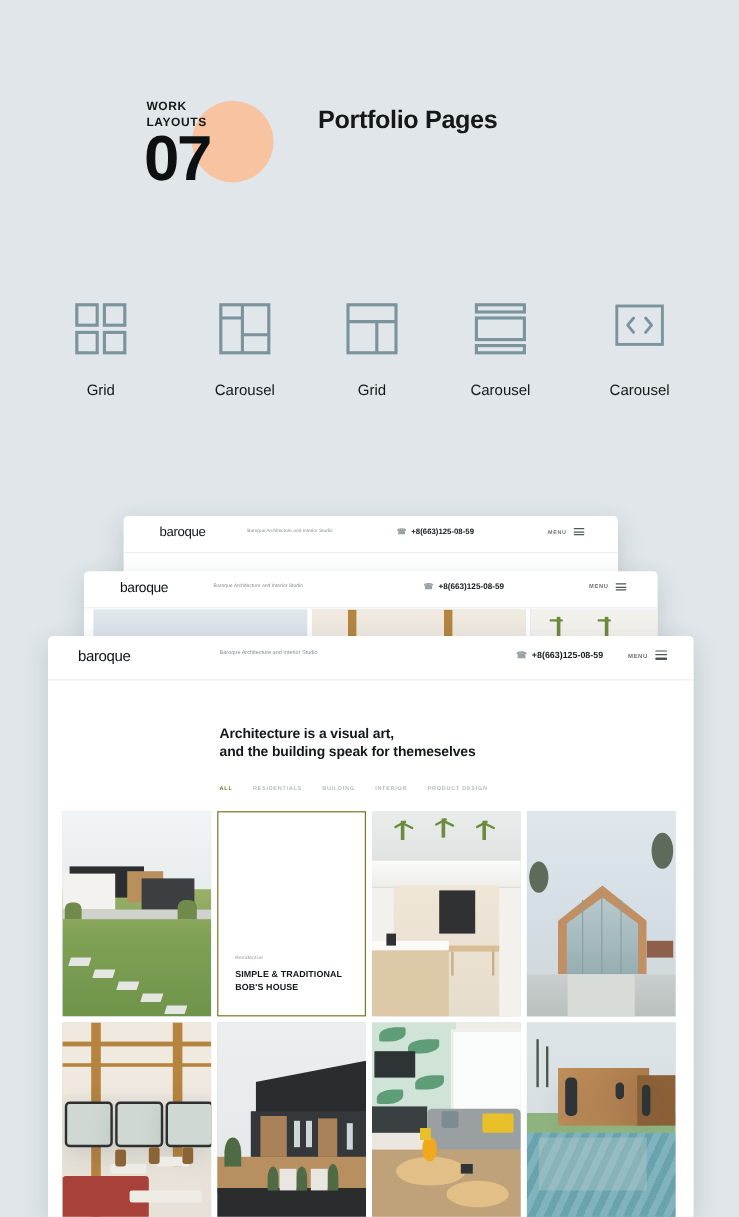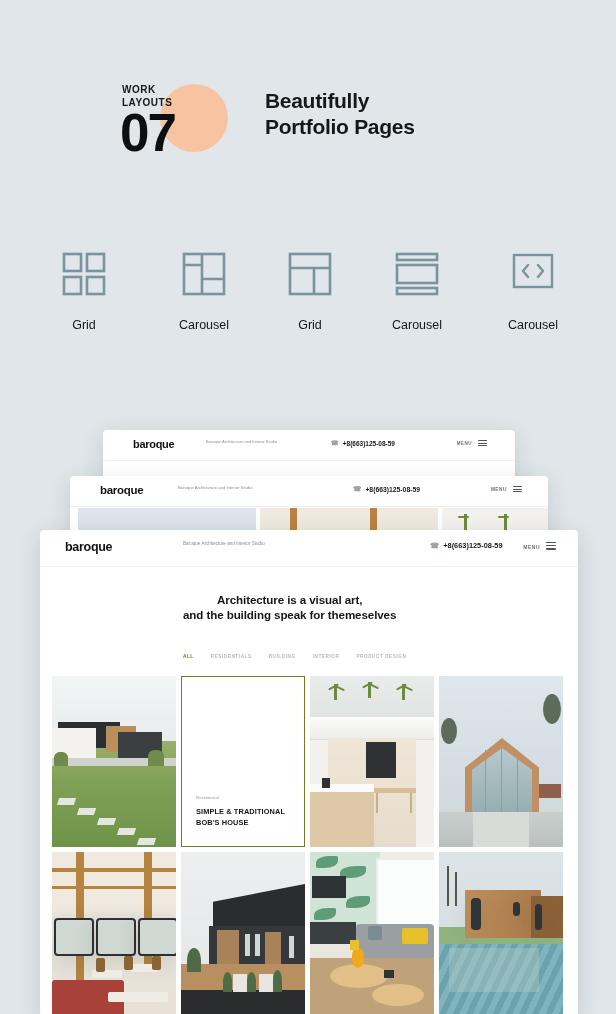--- a/index.html
+++ b/index.html
@@ -27,21 +27,21 @@
   .l0{left:29px;} .l1{left:149px;} .l2{left:255px;} .l3{left:362px;} .l4{left:478px;}
 
   
   .win{position:absolute;background:#fff;border-radius:4px;overflow:hidden;
        box-shadow:0 6px 22px rgba(40,60,70,.16);}
   .win-back2{left:103px;top:430px;width:412px;height:120px;}
   .win-back1{left:70px;top:476px;width:478px;height:110px;}
   .win-front{left:40px;top:530px;width:538px;height:486px;}
 
   .site-head{position:relative;height:34px;border-bottom:1px solid #f0f0f0;}
-  .logo{position:absolute;font-weight:700;color:#101316;letter-spacing:-.3px;text-align:right;}
+  .logo{position:absolute;font-weight:400;color:#101316;letter-spacing:-.3px;text-align:right;}
   .tagline{position:absolute;color:#8a8f93;line-height:1.35;}
   .phone{position:absolute;display:flex;align-items:center;gap:4px;color:#14181a;font-weight:700;}
   .phone .ph-ic{color:#9aa1a6;}
   .menu{position:absolute;display:flex;align-items:center;gap:6px;}
   .menu .mtxt{color:#6c7276;font-weight:700;letter-spacing:.5px;}
   .burger{display:inline-block;}
   .burger i{display:block;background:#4e5558;border-radius:1px;}
 
   
   .win-back2 .site-head{height:30px;}
@@ -61,21 +61,21 @@
   .win-back1 .burger i{width:9px;height:1px;margin-bottom:1.6px;}
 
   .win-front .site-head{height:36px;}
   .win-front .logo{left:25px;top:10px;font-size:12.5px;}
   .win-front .tagline{left:143px;top:11px;font-size:4.6px;width:92px;}
   .win-front .phone{left:390px;top:11px;font-size:7.4px;}
   .win-front .menu{right:22px;top:12px;}
   .win-front .menu .mtxt{font-size:5px;}
   .win-front .burger i{width:10px;height:1.2px;margin-bottom:2px;}
 
-  .hero{position:absolute;left:143px;top:62px;text-align:center;}
+  .hero{position:absolute;left:143px;top:74px;}
   .hero h1{margin:0;font-size:11.6px;line-height:15px;color:#14181a;font-weight:700;letter-spacing:-.1px;}
   .filters{position:absolute;left:143px;top:124px;display:flex;gap:17px;align-items:center;}
   .filters span{font-size:4.6px;letter-spacing:.6px;color:#b4b8ba;font-weight:700;}
   .filters span.active{color:#6f6f1f;}
 
   
   .grid{position:absolute;left:12px;top:146px;width:514px;display:flex;gap:5px;}
   .col{display:flex;flex-direction:column;gap:5px;}
   .cell{width:124px;overflow:hidden;position:relative;background:#d8dde0;}
   .cell.r1{height:171px;} .cell.r2{height:164px;}
@@ -166,21 +166,20 @@
   <div class="promo">
     <div class="badge">
       <div class="peach-circle"></div>
       <div class="kicker">
         <div>WORK</div>
         <div>LAYOUTS</div>
       </div>
       <div class="bignum">07</div>
     </div>
     <div class="promo-title">
-      <div>Beautifully</div>
       <div>Portfolio Pages</div>
     </div>
   </div>
 
   <div class="layouts">
 
     <div class="lay l0">
       <div class="glyph">
         <svg width="44" height="44" viewBox="0 0 44 44">
           <g fill="none" stroke="#7b939c" stroke-width="2.6">

